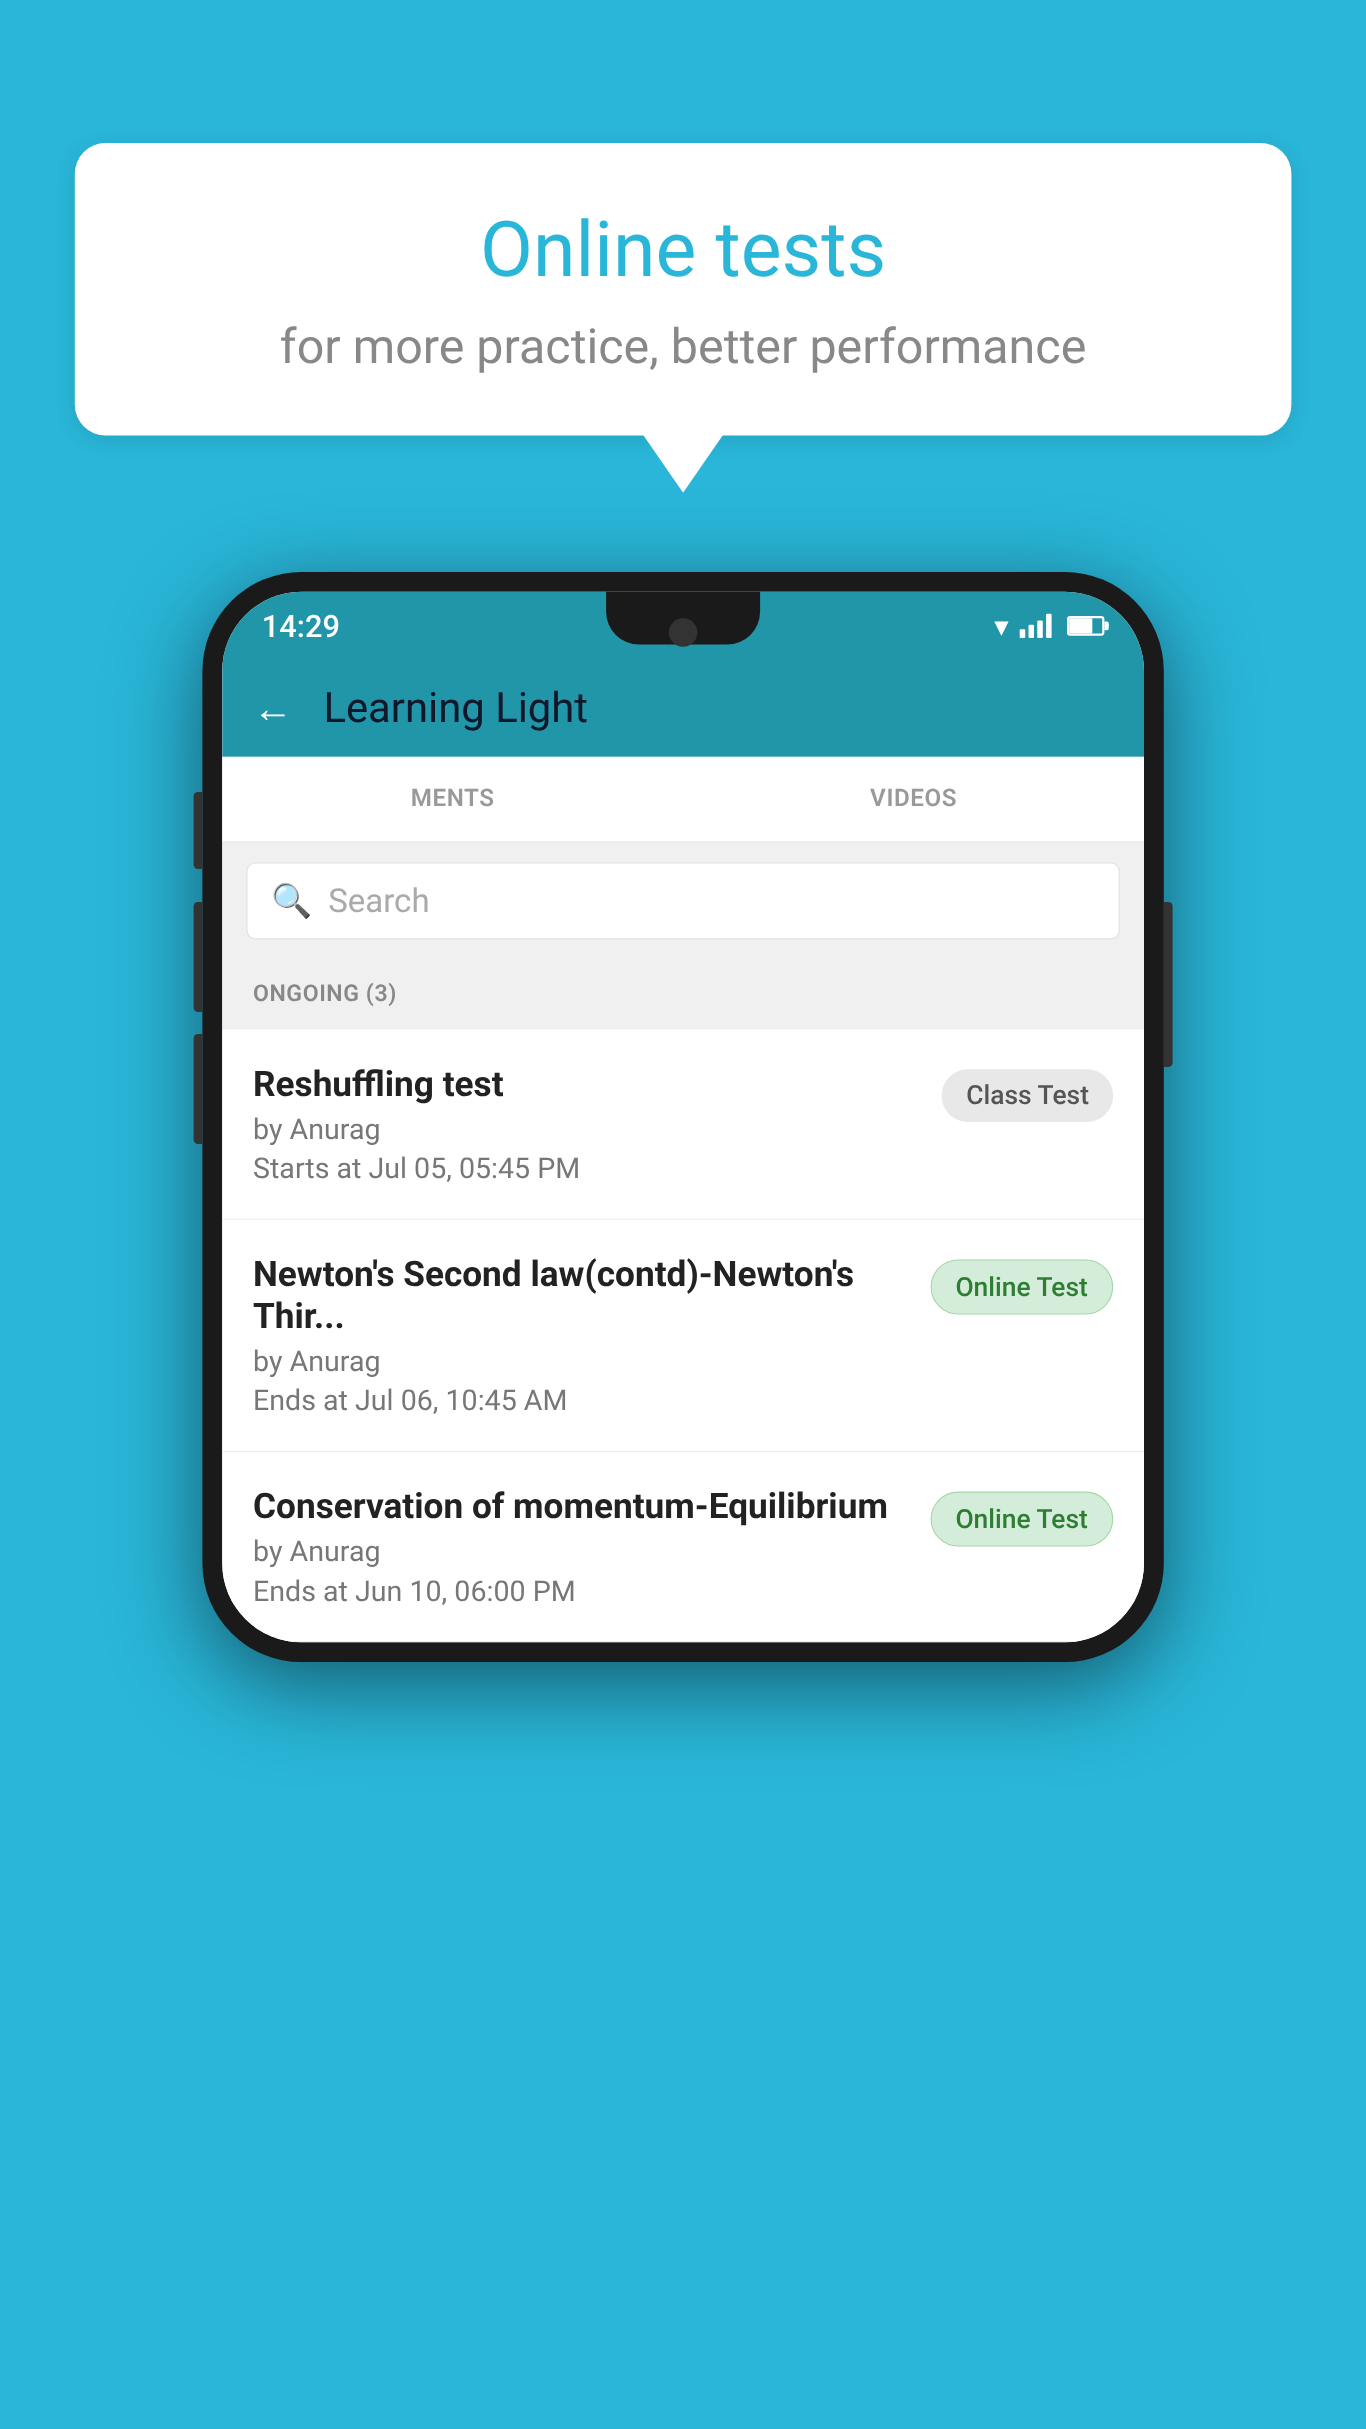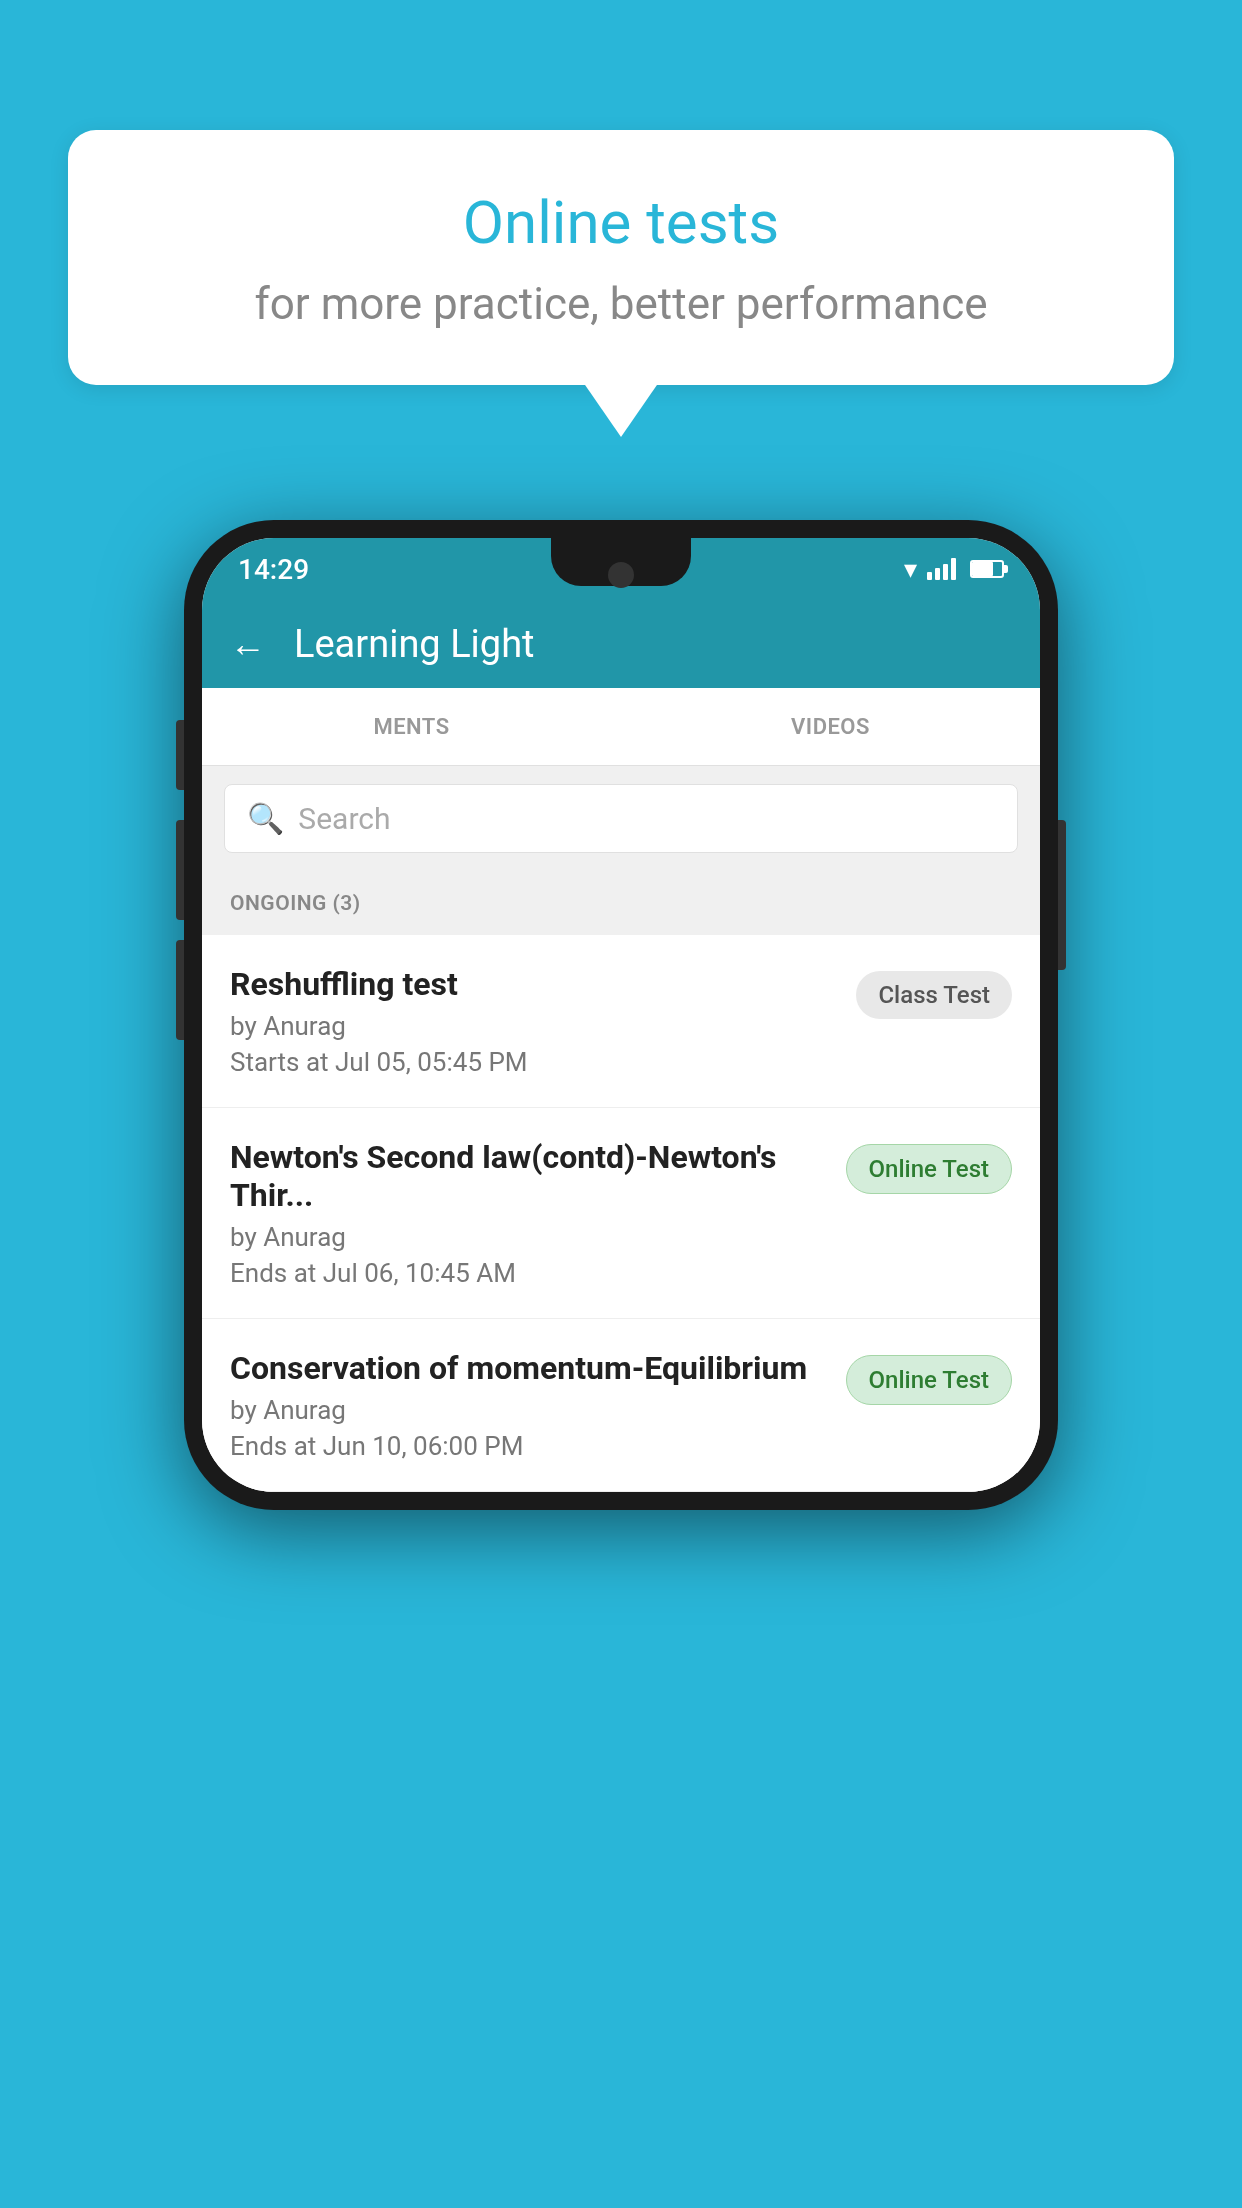--- a/index.html
+++ b/index.html
@@ -42,21 +42,21 @@
       left: 50%;
       transform: translateX(-50%);
       width: 0;
       height: 0;
       border-left: 38px solid transparent;
       border-right: 38px solid transparent;
       border-top: 55px solid white;
     }
 
     .bubble-title {
-      font-size: 60px;
+      font-size: 70px;
       color: #29b6d8;
       font-weight: 400;
       line-height: 1.1;
       margin-bottom: 22px;
     }
 
     .bubble-subtitle {
       font-size: 44px;
       color: #888;
       font-weight: 400;
@@ -224,21 +224,21 @@
       gap: 28px;
     }
 
     .back-arrow {
       color: white;
       font-size: 36px;
       cursor: pointer;
     }
 
     .app-title {
-      color: #ffffff;
+      color: #0f172a;
       font-size: 38px;
       font-weight: 400;
     }
 
     
     .tabs-bar {
       background: white;
       display: flex;
       border-bottom: 1px solid #e0e0e0;
       overflow: hidden;

